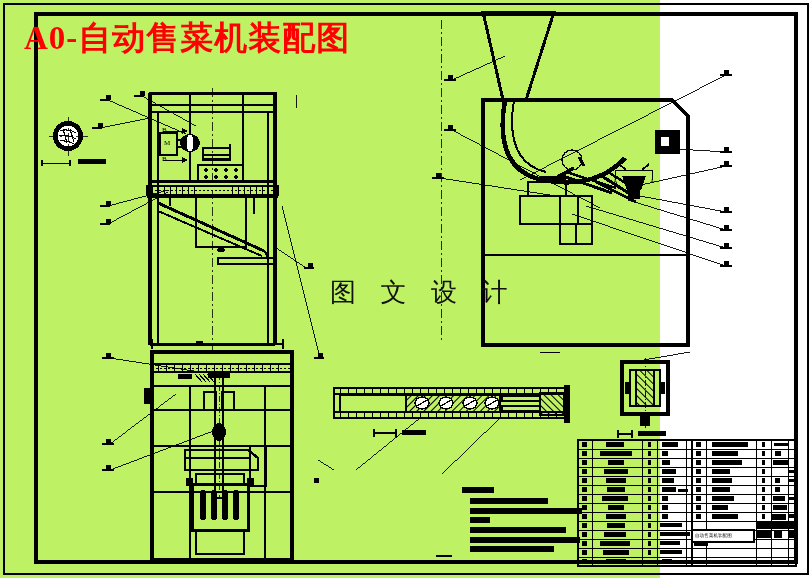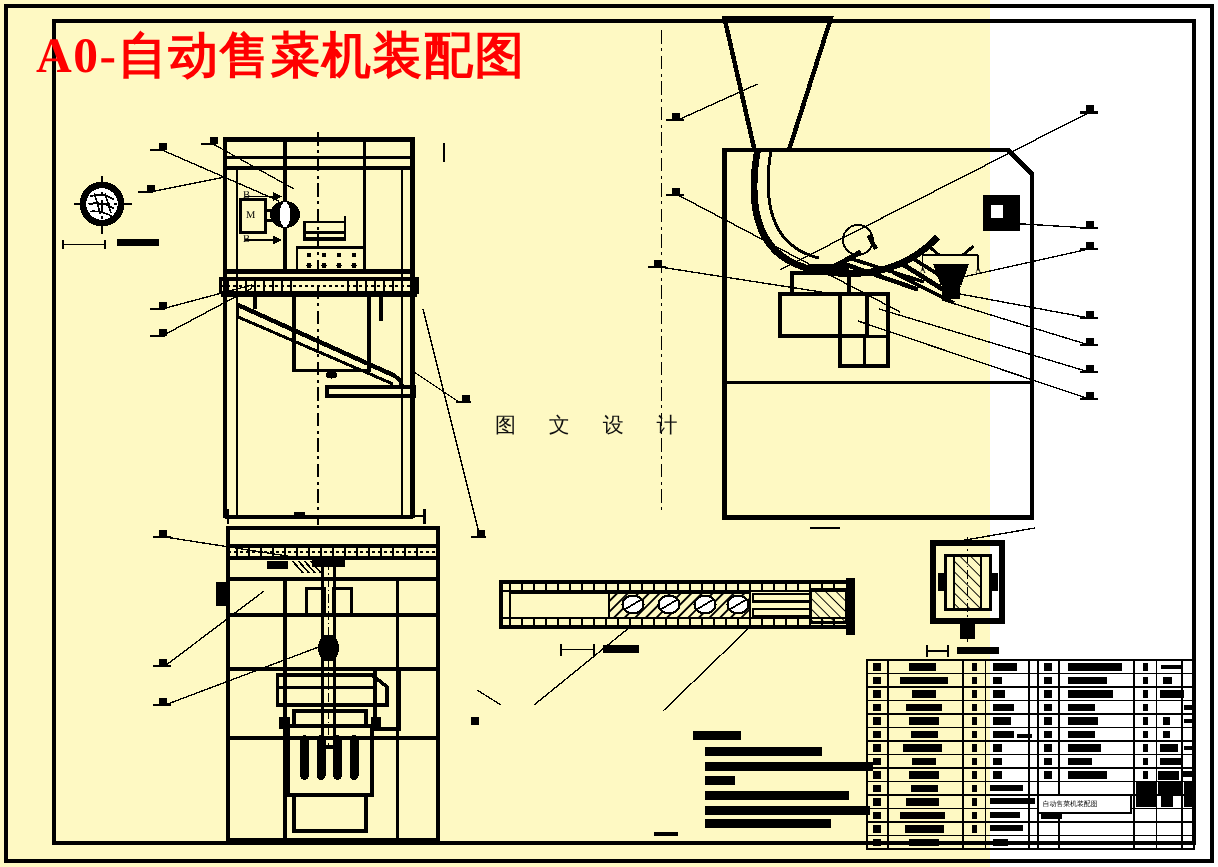--- a/index.html
+++ b/index.html
@@ -1,24 +1,24 @@
 <!DOCTYPE html>
 <html><head>
 <meta charset="utf-8">
 <style>
   html,body{margin:0;padding:0;background:#ffffff;}
   body{width:812px;height:578px;overflow:hidden;
        font-family:"Liberation Sans",sans-serif;}
-  #sheet{position:relative;width:660px;height:578px;background:#fef9c3;}
+  #sheet{position:relative;width:660px;height:578px;background:#bef264;}
   #sheet svg{position:absolute;left:0;top:0;}
   .ttl{position:absolute;left:24px;top:22px;color:#ff0000;
        font-family:"Liberation Serif",serif;font-weight:bold;
        font-size:33px;letter-spacing:1px;white-space:nowrap;line-height:1;}
   .wm{position:absolute;left:330px;top:275px;color:#111;
-      font-family:Liberation Sans, sans-serif;font-size:14px;
+      font-family:Liberation Serif, serif;font-size:26px;
       letter-spacing:9px;white-space:nowrap;}
   .tinycell{position:absolute;color:#000;font-size:4.2px;
             font-family:"Liberation Sans",sans-serif;white-space:nowrap;}
 </style>
 </head>
 <body>
 
 <div id="sheet">
 
 <svg width="812" height="578" viewBox="0 0 812 578" shape-rendering="crispEdges">

